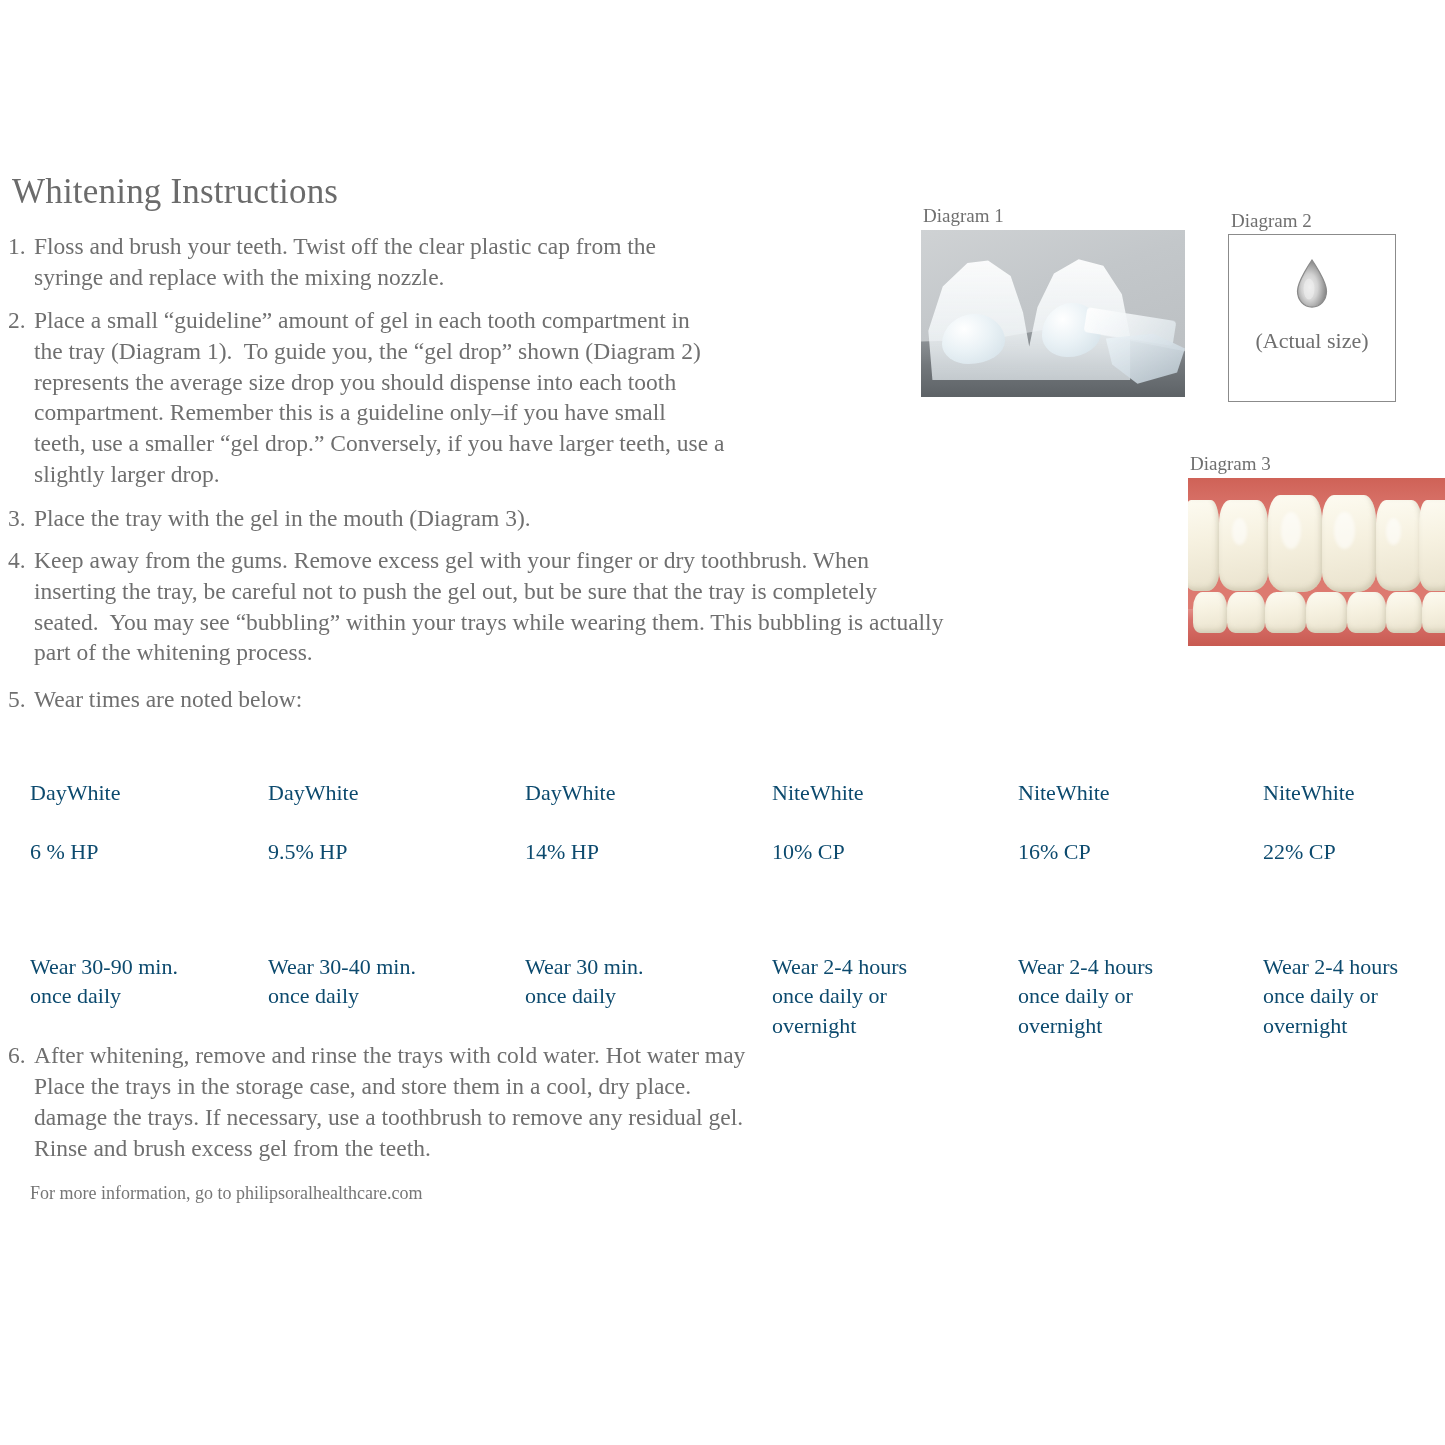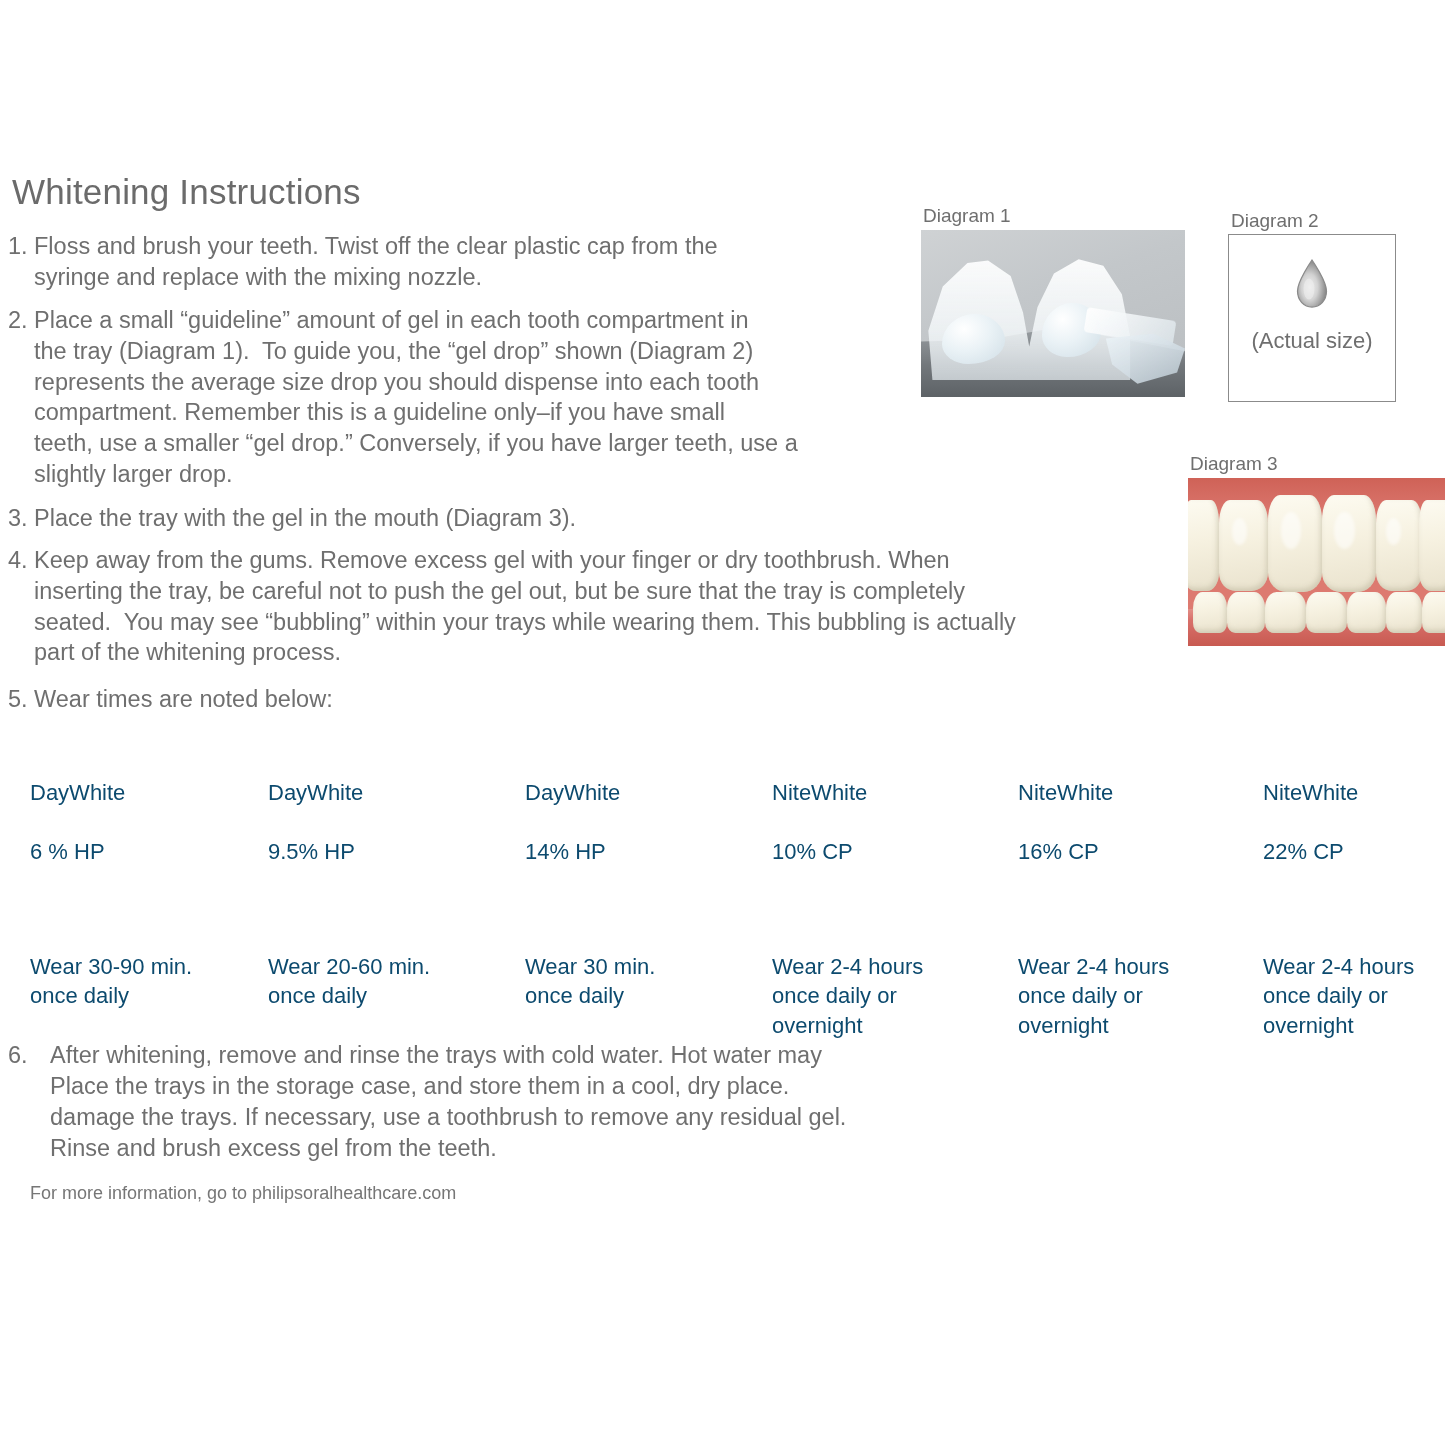--- a/index.html
+++ b/index.html
@@ -6,21 +6,21 @@
   html, body {
     margin: 0;
     padding: 0;
     background: #ffffff;
   }
   .page {
     position: relative;
     width: 1445px;
     height: 1445px;
     background: #ffffff;
-    font-family: Liberation Sans, sans-serif;
+    font-family: Liberation Serif, serif;
     color: #6f6f6f;
     overflow: hidden;
   }
 
   
   .doc-title {
     position: absolute;
     left: 12px;
     top: 172px;
     font-size: 35px;
@@ -50,21 +50,21 @@
   }
   .step-line { display: block; white-space: pre; }
 
   #step-1 { left: 8px;  top: 231px; width: 820px; }
   #step-2 { left: 8px;  top: 305px; width: 880px; }
   #step-3 { left: 8px;  top: 503px; width: 700px; }
   #step-4 { left: 8px;  top: 545px; width: 1130px; }
   #step-5 { left: 8px;  top: 684px; width: 500px; }
   #step-6 { left: 8px;  top: 1040px; width: 930px; }
 
-  #step-6 .step-body { line-height: 31px; margin-left: 16px; }
+  #step-6 .step-body { line-height: 31px; }
 
   
   .wear-table {
     position: absolute;
     left: 0;
     top: 748px;
     width: 1445px;
   }
   .wear-col {
     position: absolute;
@@ -289,21 +289,21 @@
   <div class="wear-table">
     <div class="wear-col" style="left:30px;">
       <span class="brand">DayWhite</span>
       <span class="conc">6 % HP</span>
       <span class="dose">Wear 30-90 min.
 once daily</span>
     </div>
     <div class="wear-col" style="left:268px;">
       <span class="brand">DayWhite</span>
       <span class="conc">9.5% HP</span>
-      <span class="dose">Wear 20-60 min.
+      <span class="dose">Wear 30-40 min.
 once daily</span>
     </div>
     <div class="wear-col" style="left:525px;">
       <span class="brand">DayWhite</span>
       <span class="conc">14% HP</span>
       <span class="dose">Wear 30 min.
 once daily</span>
     </div>
     <div class="wear-col" style="left:772px;">
       <span class="brand">NiteWhite</span>

